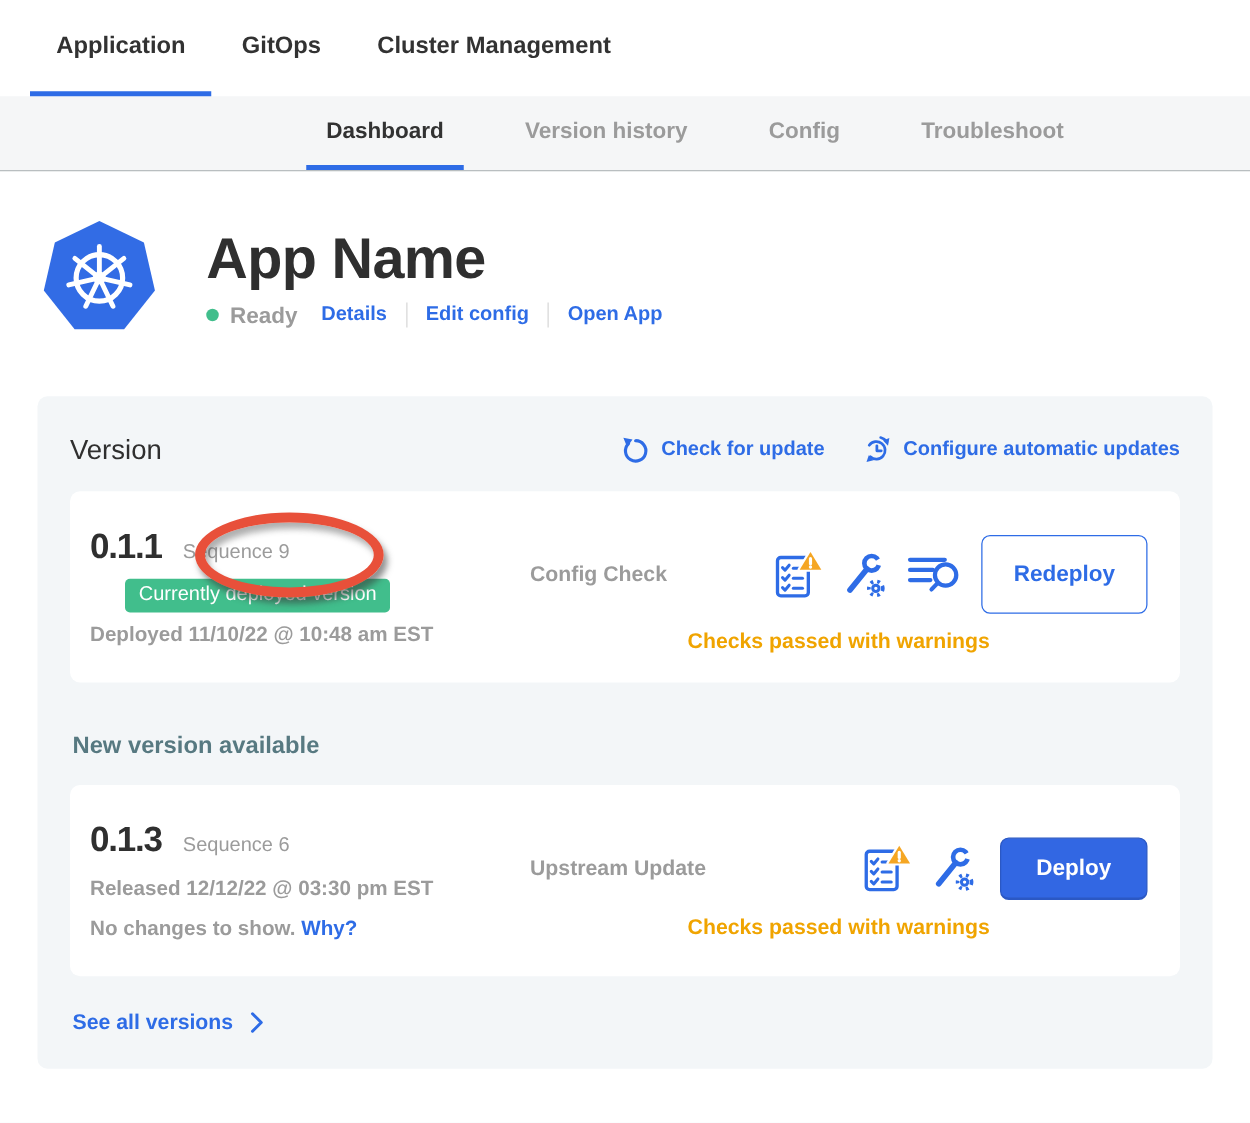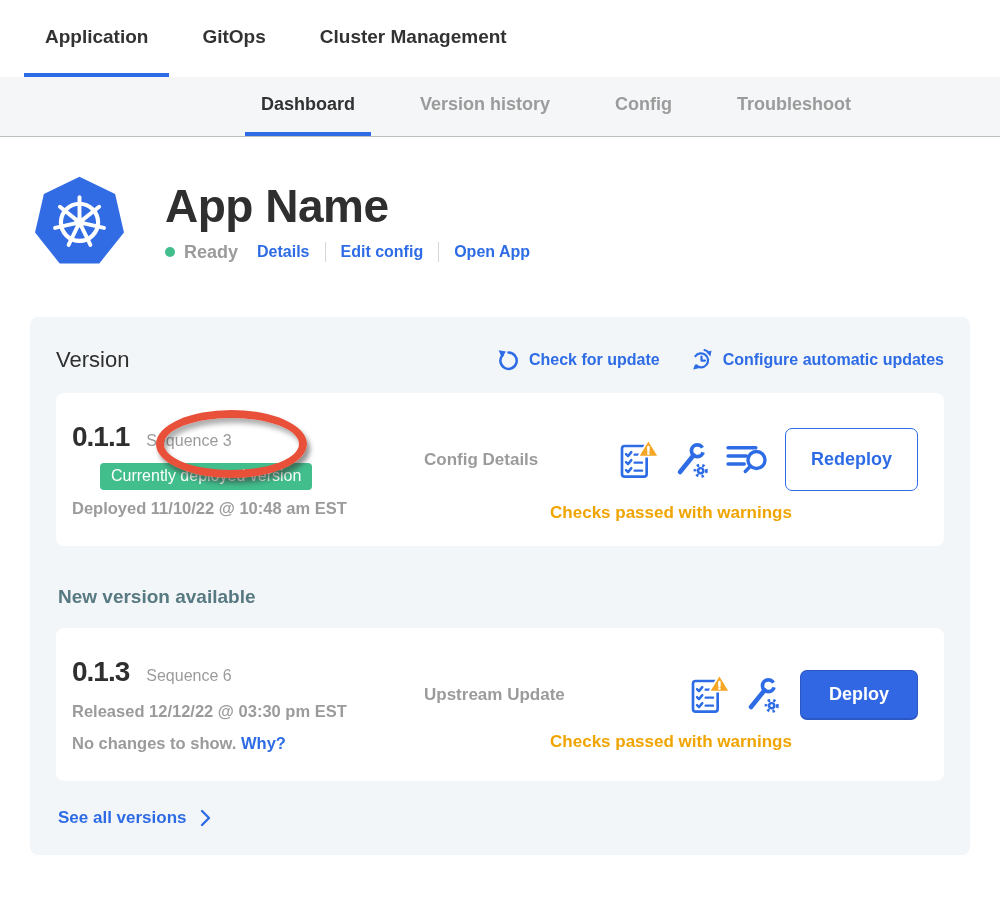--- a/index.html
+++ b/index.html
@@ -1,20 +1,20 @@
 <!DOCTYPE html>
 <html><head>
 <meta charset="utf-8">
 <style>
   * { margin:0; padding:0; box-sizing:border-box; }
   html,body { width:1000px; height:898px; overflow:hidden; background:#fff;
     font-family:"Liberation Sans", sans-serif; color:#323232; }
 
   
-  .topnav { height:77px; display:flex; align-items:stretch; padding-left:24px; gap:12px; background:#fff; }
+  .topnav { height:77px; display:flex; align-items:stretch; padding-left:24px; gap:3px; background:#fff; }
   .topnav .tab { display:flex; align-items:center; padding:0 21px; font-size:19px; font-weight:bold;
     color:#323232; border-bottom:4px solid transparent; cursor:pointer; }
   .topnav .tab.active { border-bottom-color:#2e6ce6; }
 
   
   .subnav { height:60px; background:#f5f6f7; border-bottom:1px solid #b9bec0;
     display:flex; align-items:stretch; padding-left:245px; gap:33px; white-space:nowrap; }
   .subnav .tab { display:flex; align-items:center; padding:0 16px; font-size:18px; font-weight:bold;
     color:#9b9b9b; border-bottom:4px solid transparent; cursor:pointer; }
   .subnav .tab.active { color:#323232; border-bottom-color:#2e6ce6; }
@@ -141,29 +141,29 @@
         <span>Configure automatic updates</span>
       </a>
     </div>
   </div>
 
   
   <div class="version-card">
     <div class="v-left">
       <div class="v-line">
         <span class="v-num">0.1.1</span>
-        <span class="v-seq">Sequence 3</span>
+        <span class="v-seq">Sequence 9</span>
         <span class="marker"></span>
       </div>
       <span class="badge">Currently deployed version</span>
       <div class="v-date">Deployed 11/10/22 @ 10:48 am EST</div>
     </div>
     <div class="v-right">
       <div class="v-right-top">
-        <span class="source-label">Config Details</span>
+        <span class="source-label">Config Check</span>
         <span class="check-icons">
           <span class="cicon">
             <svg width="40" height="40" viewBox="0 0 30 30" fill="none">
               <rect x="3" y="4.5" width="18.5" height="23" rx="2" stroke="#2e6ce6" stroke-width="2" fill="#fff"></rect>
               <g stroke="#2e6ce6" stroke-width="1.8" stroke-linecap="round" stroke-linejoin="round">
                 <polyline points="6,10.6 7.5,12.1 10,9.1"></polyline>
                 <polyline points="6,16.6 7.5,18.1 10,15.1"></polyline>
                 <polyline points="6,22.6 7.5,24.1 10,21.1"></polyline>
                 <line x1="12.5" y1="11" x2="18" y2="11"></line>
                 <line x1="12.5" y1="17" x2="18" y2="17"></line>

